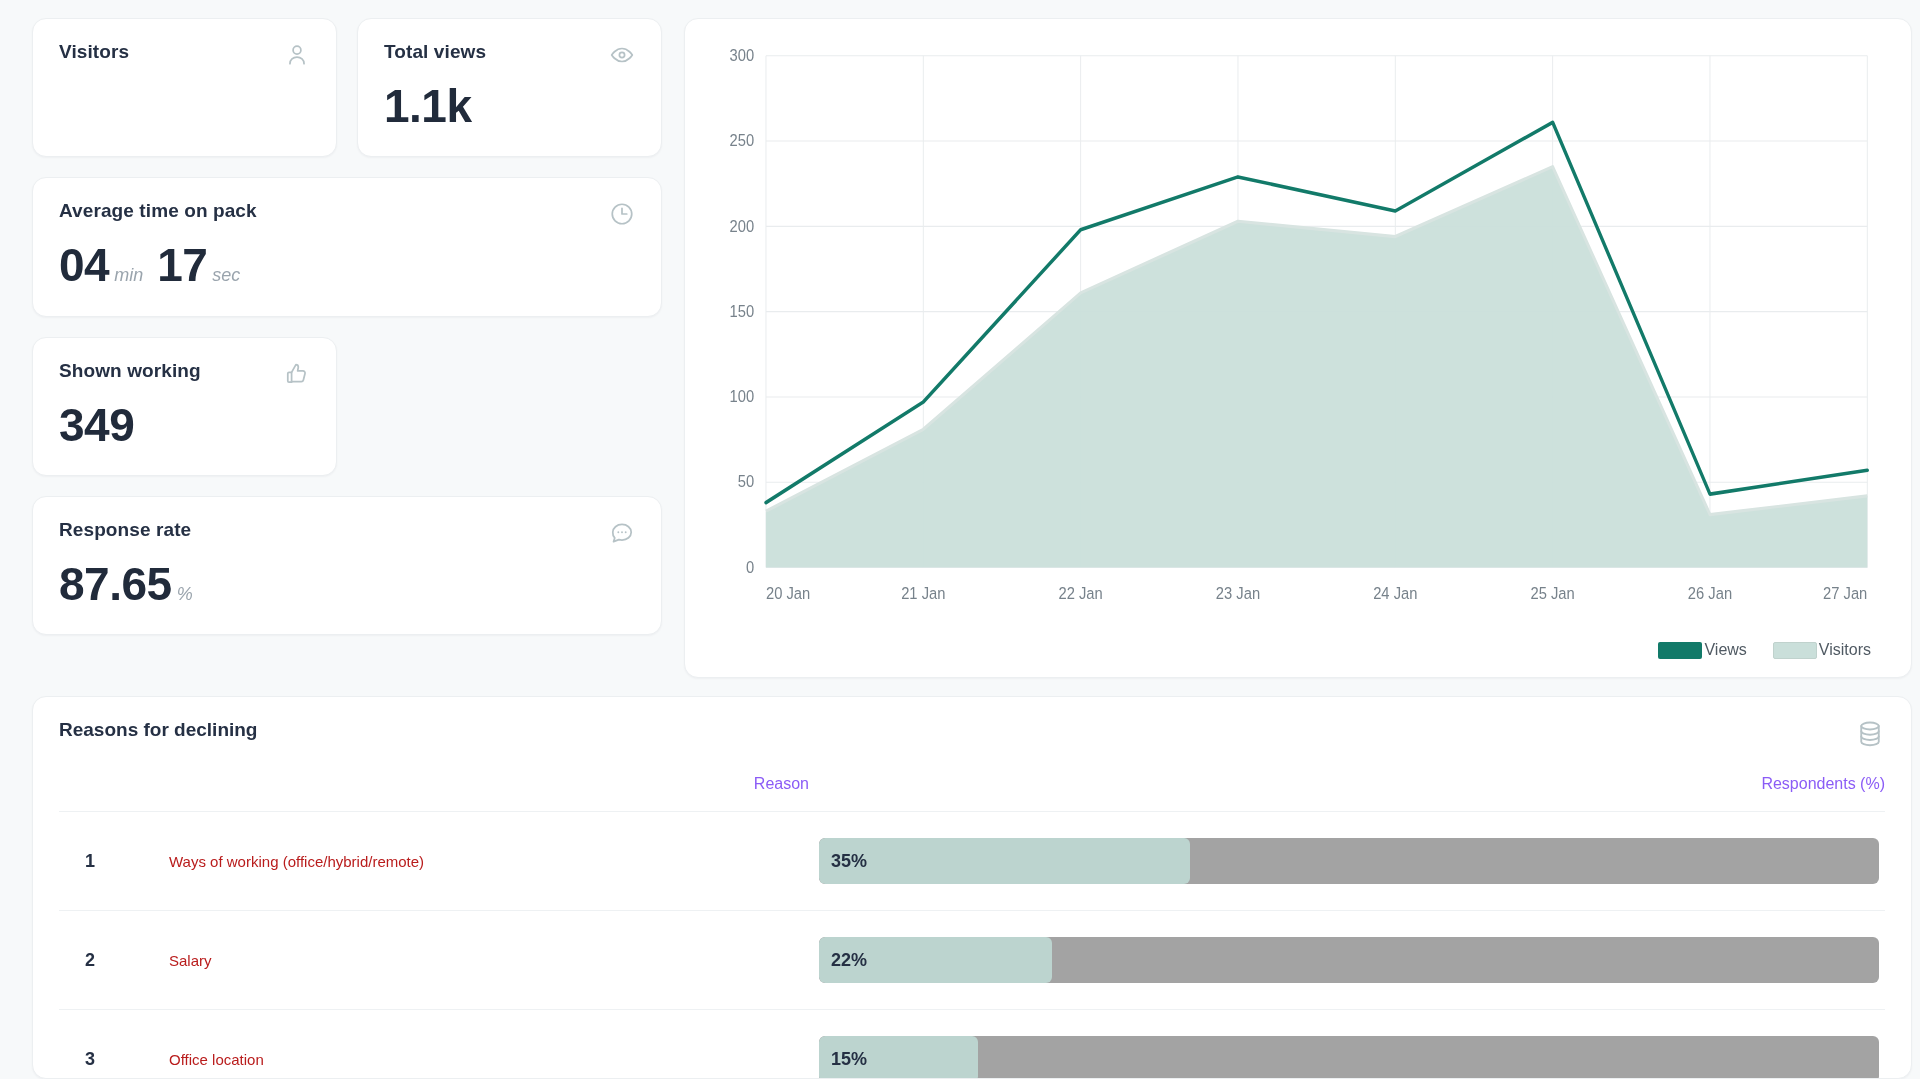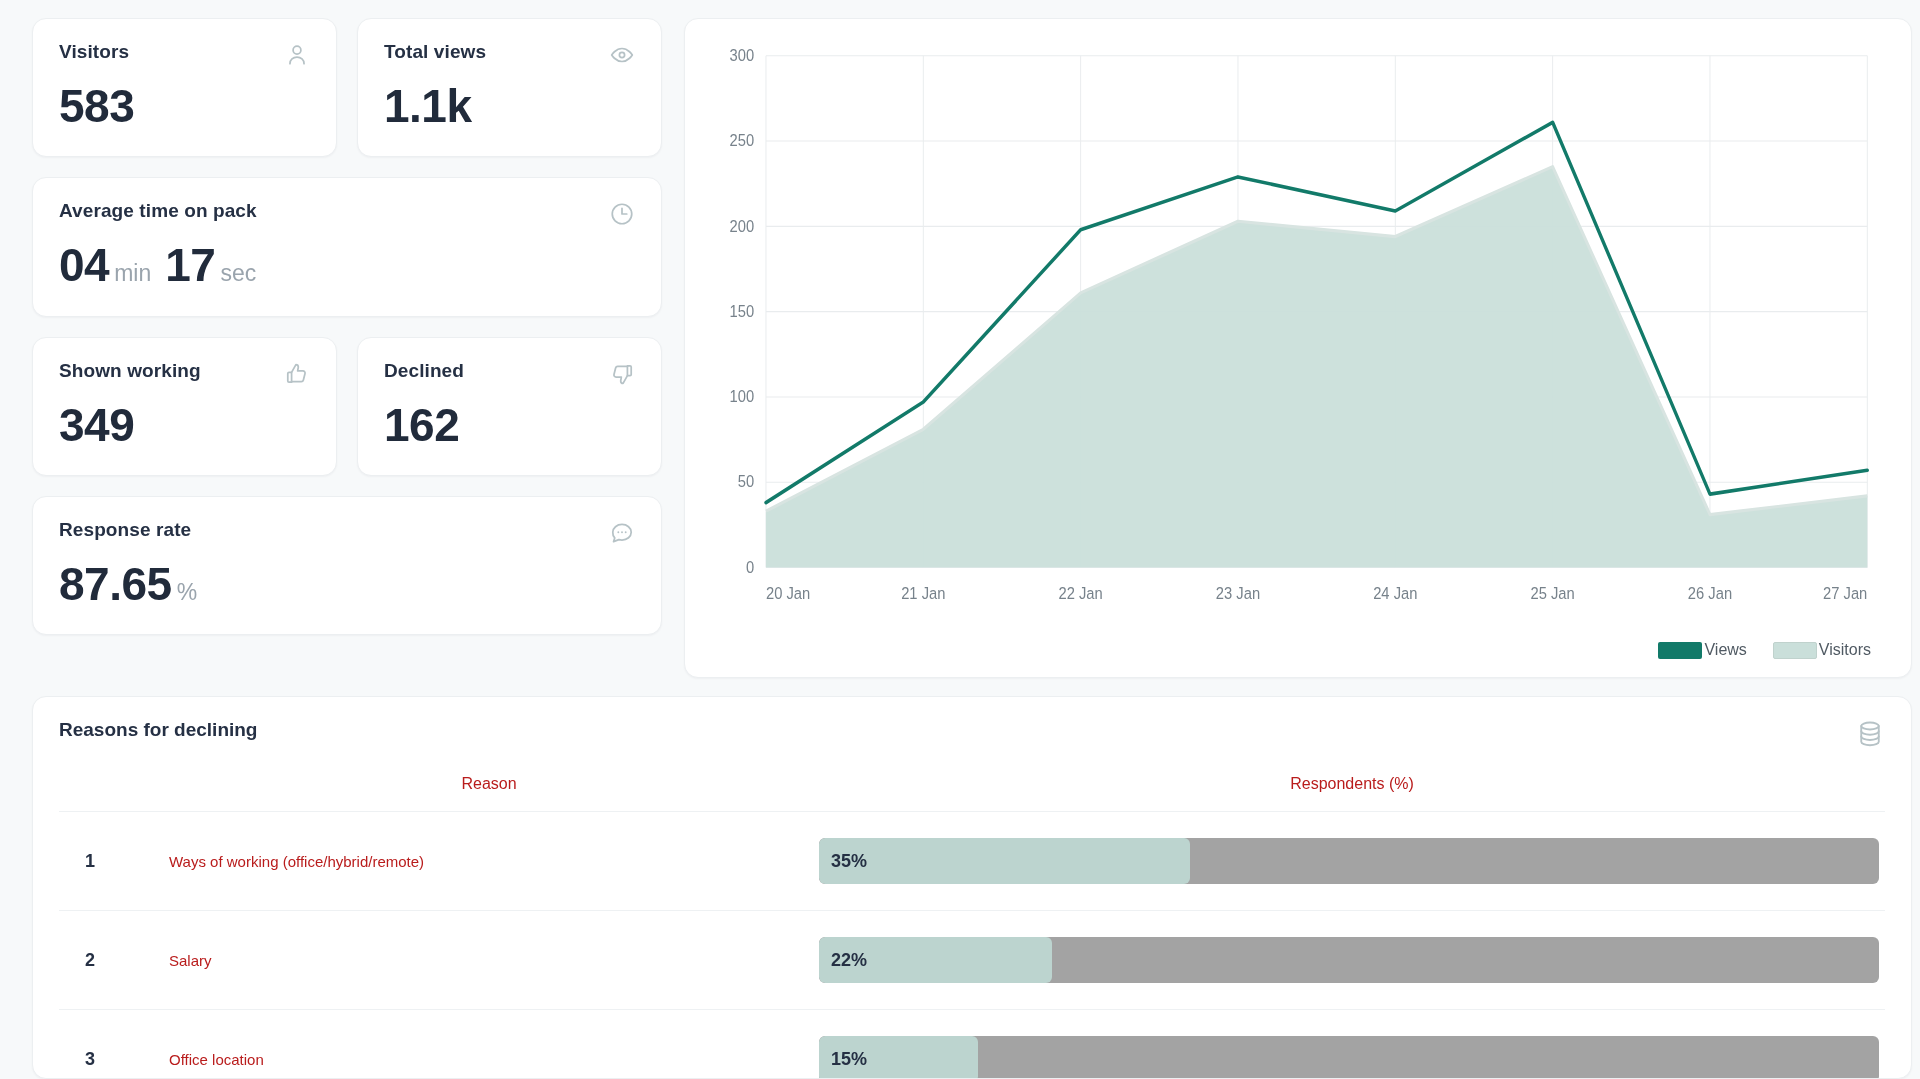--- a/index.html
+++ b/index.html
@@ -38,23 +38,24 @@
   }
   .stat-icon { color: #b6c2c6; flex: 0 0 auto; margin-top: 1px; }
   .stat-icon svg { display: block; }
   .stat-value {
     margin-top: 14px;
     font-size: 46px; font-weight: 700; color: #212b3b;
     letter-spacing: -.5px; line-height: 1.05;
     display: flex; align-items: baseline;
   }
   .unit {
-    font-size: 23px; font-weight: 400; color: #9aa4ad;
+    font-size: 18px; font-weight: 400; color: #9aa4ad;
     margin-left: 5px; margin-right: 14px;
     letter-spacing: 0;
+    font-style: italic;
   }
   .unit.last { margin-right: 0; }
 
   
   .chart-card {
     flex: 1; height: 660px;
     padding: 22px 26px 14px 20px;
     display: flex; flex-direction: column;
   }
   .chart-area { flex: 1; position: relative; }
@@ -79,22 +80,22 @@
   .table-head-row {
     display: flex; align-items: flex-start; justify-content: space-between; text-align: center;
   }
   .table-title {
     font-size: 19px; font-weight: 700; color: #253044;
   }
   .db-icon { color: #b6c2c6; }
   .db-icon svg { display: block; }
   table { width: 100%; border-collapse: collapse; margin-top: 26px; }
   th {
-    text-align: center; font-size: 16px; font-weight: 400;
-    color: #b91c1c; padding: 0 0 18px 0;
+    text-align: right; font-size: 16px; font-weight: 400;
+    color: #8b5cf6; padding: 0 0 18px 0;
     border-bottom: 1px solid #eef1f3;
   }
   th.c-rank { width: 110px; padding-left: 26px; }
   th.c-reason { width: 640px; }
   th.c-resp { padding-left: 10px; }
   td {
     padding: 26px 0; border-bottom: 1px solid #eef1f3;
     vertical-align: middle;
   }
   td.c-rank {
@@ -130,23 +131,20 @@
         <div class="card stat-card half">
           <div class="stat-head">
             <div class="stat-label">Visitors</div>
             <span class="stat-icon">
               <svg width="26" height="26" viewBox="0 0 24 24" fill="none" stroke="currentColor" stroke-width="1.6" stroke-linecap="round" stroke-linejoin="round">
                 <circle cx="12" cy="7.5" r="3.6"></circle>
                 <path d="M5.5 20c0-3.6 2.9-6 6.5-6s6.5 2.4 6.5 6"></path>
               </svg>
             </span>
           </div>
-          <div class="stat-value">
-            <span>583</span>
-          </div>
         </div>
 
         <div class="card stat-card half">
           <div class="stat-head">
             <div class="stat-label">Total views</div>
             <span class="stat-icon">
               <svg width="26" height="26" viewBox="0 0 24 24" fill="none" stroke="currentColor" stroke-width="1.6" stroke-linecap="round" stroke-linejoin="round">
                 <path d="M2.5 12s3.6-6 9.5-6 9.5 6 9.5 6-3.6 6-9.5 6S2.5 12 2.5 12z"></path>
                 <circle cx="12" cy="12" r="2.4"></circle>
               </svg>
@@ -186,34 +184,20 @@
                 <path d="M7 10.5v9H4.6a1.1 1.1 0 0 1-1.1-1.1v-6.8a1.1 1.1 0 0 1 1.1-1.1H7z"></path>
                 <path d="M7 10.5l4-7.2c1.3 0 2.2 1 2.2 2.3l-.6 3.6h4.9c1.3 0 2.2 1.2 1.9 2.4l-1.5 6a2 2 0 0 1-1.9 1.5H7"></path>
               </svg>
             </span>
           </div>
           <div class="stat-value">
             <span>349</span>
           </div>
         </div>
 
-        <div class="card stat-card half">
-          <div class="stat-head">
-            <div class="stat-label">Declined</div>
-            <span class="stat-icon">
-              <svg width="26" height="26" viewBox="0 0 24 24" fill="none" stroke="currentColor" stroke-width="1.6" stroke-linecap="round" stroke-linejoin="round">
-                <path d="M17 13.5v-9h2.4a1.1 1.1 0 0 1 1.1 1.1v6.8a1.1 1.1 0 0 1-1.1 1.1H17z"></path>
-                <path d="M17 13.5l-4 7.2c-1.3 0-2.2-1-2.2-2.3l.6-3.6H6.5c-1.3 0-2.2-1.2-1.9-2.4l1.5-6A2 2 0 0 1 8 4.9h9"></path>
-              </svg>
-            </span>
-          </div>
-          <div class="stat-value">
-            <span>162</span>
-          </div>
-        </div>
       </div>
 
       <div class="card stat-card full">
         <div class="stat-head">
           <div class="stat-label">Response rate</div>
           <span class="stat-icon">
             <svg width="26" height="26" viewBox="0 0 24 24" fill="none" stroke="currentColor" stroke-width="1.6" stroke-linecap="round" stroke-linejoin="round">
               <path d="M20.5 11.3c0 4-3.8 7.2-8.5 7.2-1 0-2-.15-2.9-.42L4.2 20l1.1-3.5A6.9 6.9 0 0 1 3.5 11.3c0-4 3.8-7.2 8.5-7.2s8.5 3.2 8.5 7.2z"></path>
               <circle cx="8.6" cy="11.3" r=".85" fill="currentColor" stroke="none"></circle>
               <circle cx="12" cy="11.3" r=".85" fill="currentColor" stroke="none"></circle>

